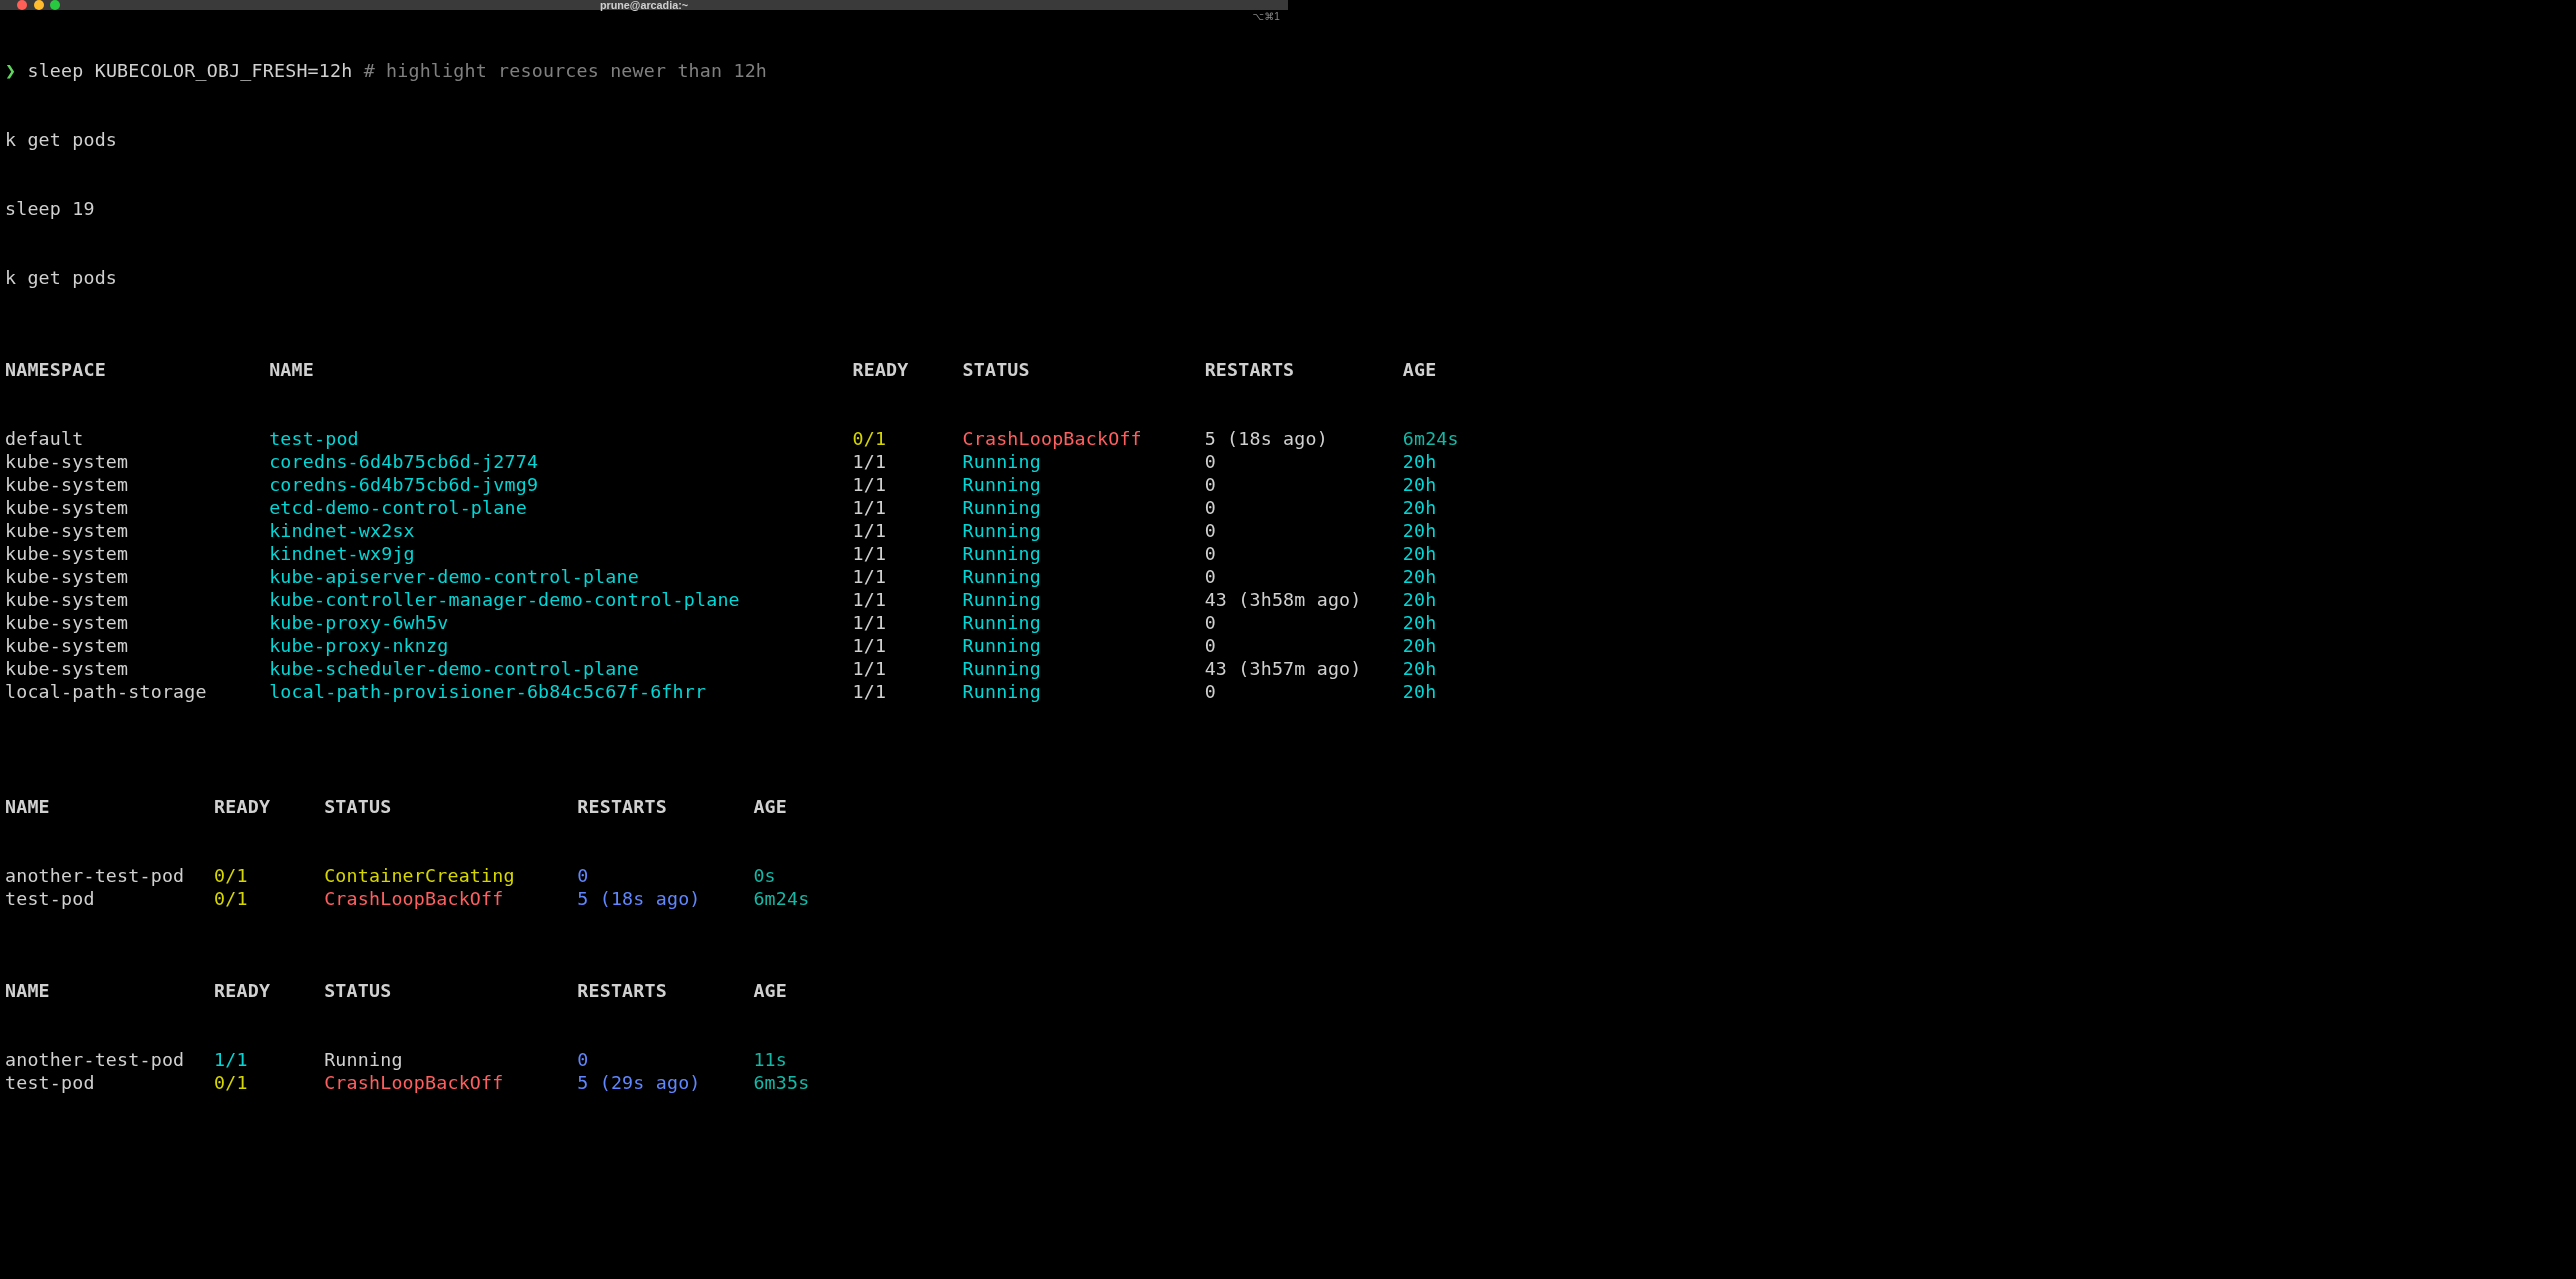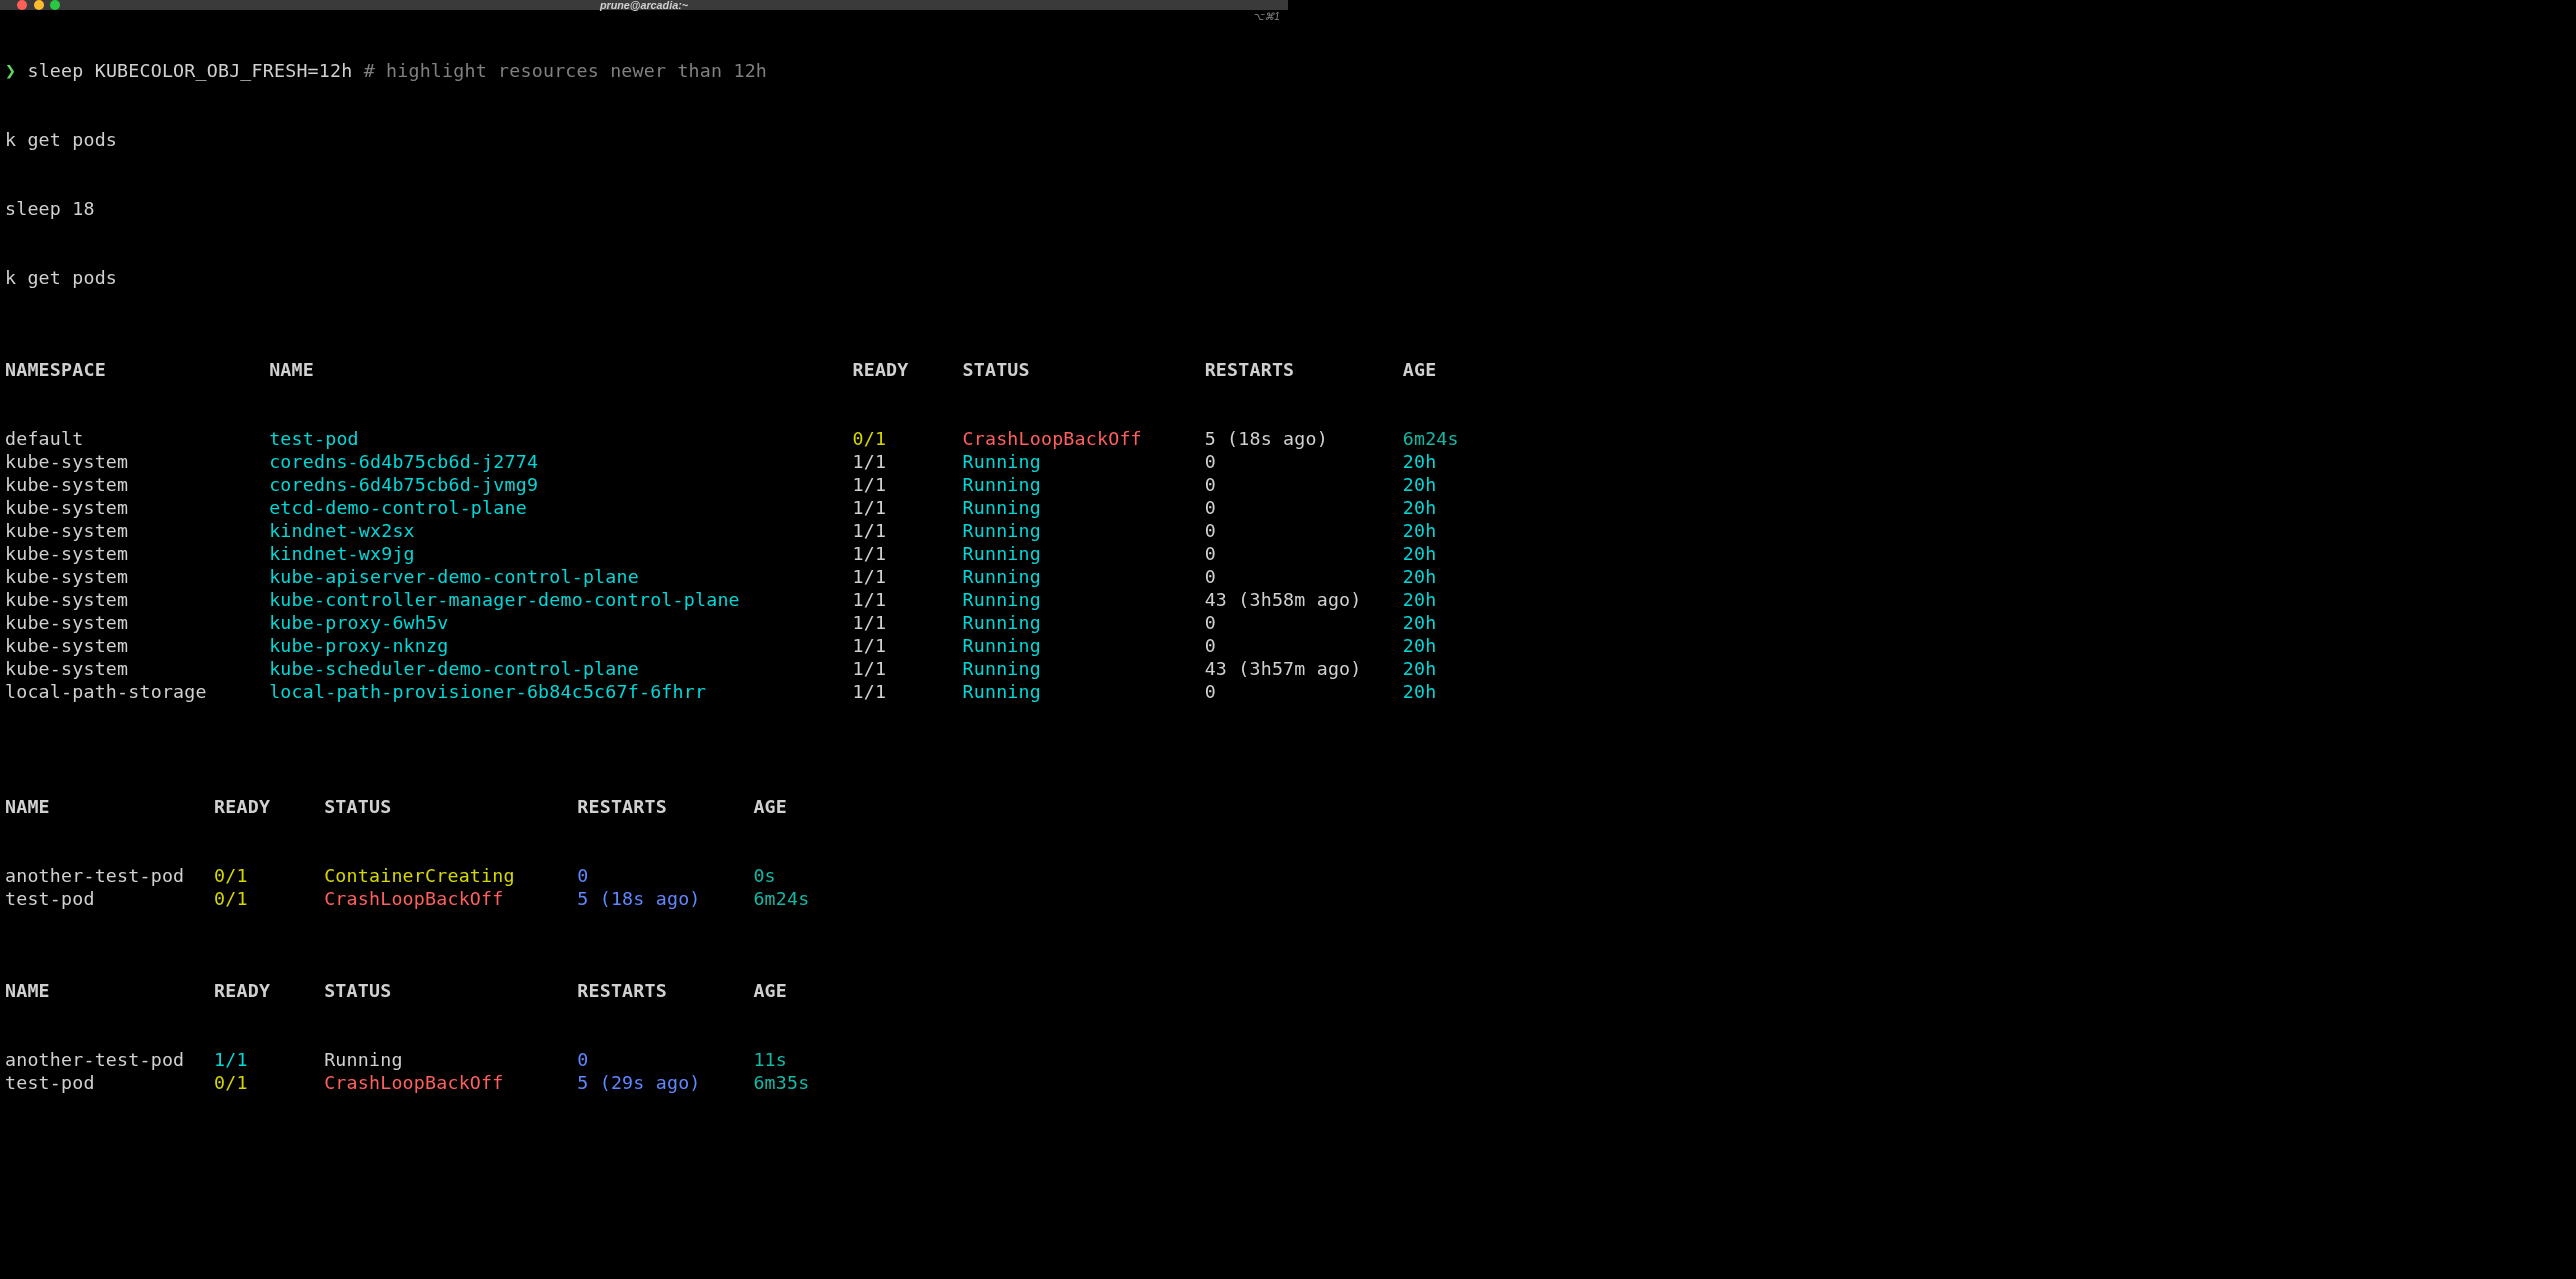--- a/index.html
+++ b/index.html
@@ -12,21 +12,20 @@
     color: #d0d0d0;
     overflow: hidden;
   }
   .window { width: 1288px; height: 640px; display: flex; flex-direction: column; }
   .titlebar {
     height: 23px;
     background: #3a3a3a;
     display: flex; align-items: center;
     padding: 0 17px;
     position: relative;
-    font-style: italic;
   }
   .traffic { display: flex; gap: 6.7px; }
   .t-btn { width: 10px; height: 10px; border-radius: 50%; }
   .t-close { background:#ff5f57; } .t-min { background:#febc2e; } .t-max { background:#28c840; }
   .title { position:absolute; left:0; right:0; text-align:center; color:#cfcfcf; font-size:10.8px; font-weight:600; font-family:-apple-system,sans-serif; }
   .title-right { position:absolute; right:8.3px; top:5px; color:#888; font-size:10px; font-family:-apple-system,sans-serif; }
   .term { flex:1; background:#000; padding:3.3px 5px 0 5px; white-space:pre; letter-spacing:0.2px; }
   .row { display:block; }
 
   .prompt-sym { color:#5fd75f; font-weight:bold; }
@@ -65,21 +64,21 @@
       <div class="t-btn t-min"></div>
       <div class="t-btn t-max"></div>
     </div>
     <div class="title">prune@arcadia:~</div>
     <div class="title-right">⌥⌘1</div>
   </div>
 
   <div class="term">
     <span class="row"><span class="prompt-sym">❯</span> <span class="white">sleep KUBECOLOR_OBJ_FRESH=12h </span><span class="gray"># highlight resources newer than 12h</span></span>
     <span class="row white">k get pods</span>
-    <span class="row white">sleep 18</span>
+    <span class="row white">sleep 19</span>
     <span class="row white">k get pods</span>
 
     <span class="row white bold"><span class="c1-ns">NAMESPACE</span><span class="c1-nm">NAME</span><span class="c1-rd">READY</span><span class="c1-st">STATUS</span><span class="c1-rs">RESTARTS</span><span class="c1-ag">AGE</span></span>
     <div id="t1-rows"><span class="row"><span class="c1-ns white">default</span><span class="c1-nm cyan">test-pod</span><span class="c1-rd yellow">0/1</span><span class="c1-st red">CrashLoopBackOff</span><span class="c1-rs white">5 (18s ago)</span><span class="c1-ag green">6m24s</span></span><span class="row"><span class="c1-ns white">kube-system</span><span class="c1-nm cyan">coredns-6d4b75cb6d-j2774</span><span class="c1-rd white">1/1</span><span class="c1-st cyan">Running</span><span class="c1-rs white">0</span><span class="c1-ag cyan">20h</span></span><span class="row"><span class="c1-ns white">kube-system</span><span class="c1-nm cyan">coredns-6d4b75cb6d-jvmg9</span><span class="c1-rd white">1/1</span><span class="c1-st cyan">Running</span><span class="c1-rs white">0</span><span class="c1-ag cyan">20h</span></span><span class="row"><span class="c1-ns white">kube-system</span><span class="c1-nm cyan">etcd-demo-control-plane</span><span class="c1-rd white">1/1</span><span class="c1-st cyan">Running</span><span class="c1-rs white">0</span><span class="c1-ag cyan">20h</span></span><span class="row"><span class="c1-ns white">kube-system</span><span class="c1-nm cyan">kindnet-wx2sx</span><span class="c1-rd white">1/1</span><span class="c1-st cyan">Running</span><span class="c1-rs white">0</span><span class="c1-ag cyan">20h</span></span><span class="row"><span class="c1-ns white">kube-system</span><span class="c1-nm cyan">kindnet-wx9jg</span><span class="c1-rd white">1/1</span><span class="c1-st cyan">Running</span><span class="c1-rs white">0</span><span class="c1-ag cyan">20h</span></span><span class="row"><span class="c1-ns white">kube-system</span><span class="c1-nm cyan">kube-apiserver-demo-control-plane</span><span class="c1-rd white">1/1</span><span class="c1-st cyan">Running</span><span class="c1-rs white">0</span><span class="c1-ag cyan">20h</span></span><span class="row"><span class="c1-ns white">kube-system</span><span class="c1-nm cyan">kube-controller-manager-demo-control-plane</span><span class="c1-rd white">1/1</span><span class="c1-st cyan">Running</span><span class="c1-rs white">43 (3h58m ago)</span><span class="c1-ag cyan">20h</span></span><span class="row"><span class="c1-ns white">kube-system</span><span class="c1-nm cyan">kube-proxy-6wh5v</span><span class="c1-rd white">1/1</span><span class="c1-st cyan">Running</span><span class="c1-rs white">0</span><span class="c1-ag cyan">20h</span></span><span class="row"><span class="c1-ns white">kube-system</span><span class="c1-nm cyan">kube-proxy-nknzg</span><span class="c1-rd white">1/1</span><span class="c1-st cyan">Running</span><span class="c1-rs white">0</span><span class="c1-ag cyan">20h</span></span><span class="row"><span class="c1-ns white">kube-system</span><span class="c1-nm cyan">kube-scheduler-demo-control-plane</span><span class="c1-rd white">1/1</span><span class="c1-st cyan">Running</span><span class="c1-rs white">43 (3h57m ago)</span><span class="c1-ag cyan">20h</span></span><span class="row"><span class="c1-ns white">local-path-storage</span><span class="c1-nm cyan">local-path-provisioner-6b84c5c67f-6fhrr</span><span class="c1-rd white">1/1</span><span class="c1-st cyan">Running</span><span class="c1-rs white">0</span><span class="c1-ag cyan">20h</span></span></div>
 
 
     <span class="row white bold"><span class="c2-nm">NAME</span><span class="c2-rd">READY</span><span class="c2-st">STATUS</span><span class="c2-rs">RESTARTS</span><span class="c2-ag">AGE</span></span>
     <div id="t2-rows"><span class="row"><span class="c2-nm white">another-test-pod</span><span class="c2-rd yellow">0/1</span><span class="c2-st yellow">ContainerCreating</span><span class="c2-rs bluep">0</span><span class="c2-ag green">0s</span></span><span class="row"><span class="c2-nm white">test-pod</span><span class="c2-rd yellow">0/1</span><span class="c2-st red">CrashLoopBackOff</span><span class="c2-rs bluep">5 (18s ago)</span><span class="c2-ag green">6m24s</span></span></div>
 
     <span class="row white bold"><span class="c2-nm">NAME</span><span class="c2-rd">READY</span><span class="c2-st">STATUS</span><span class="c2-rs">RESTARTS</span><span class="c2-ag">AGE</span></span>

